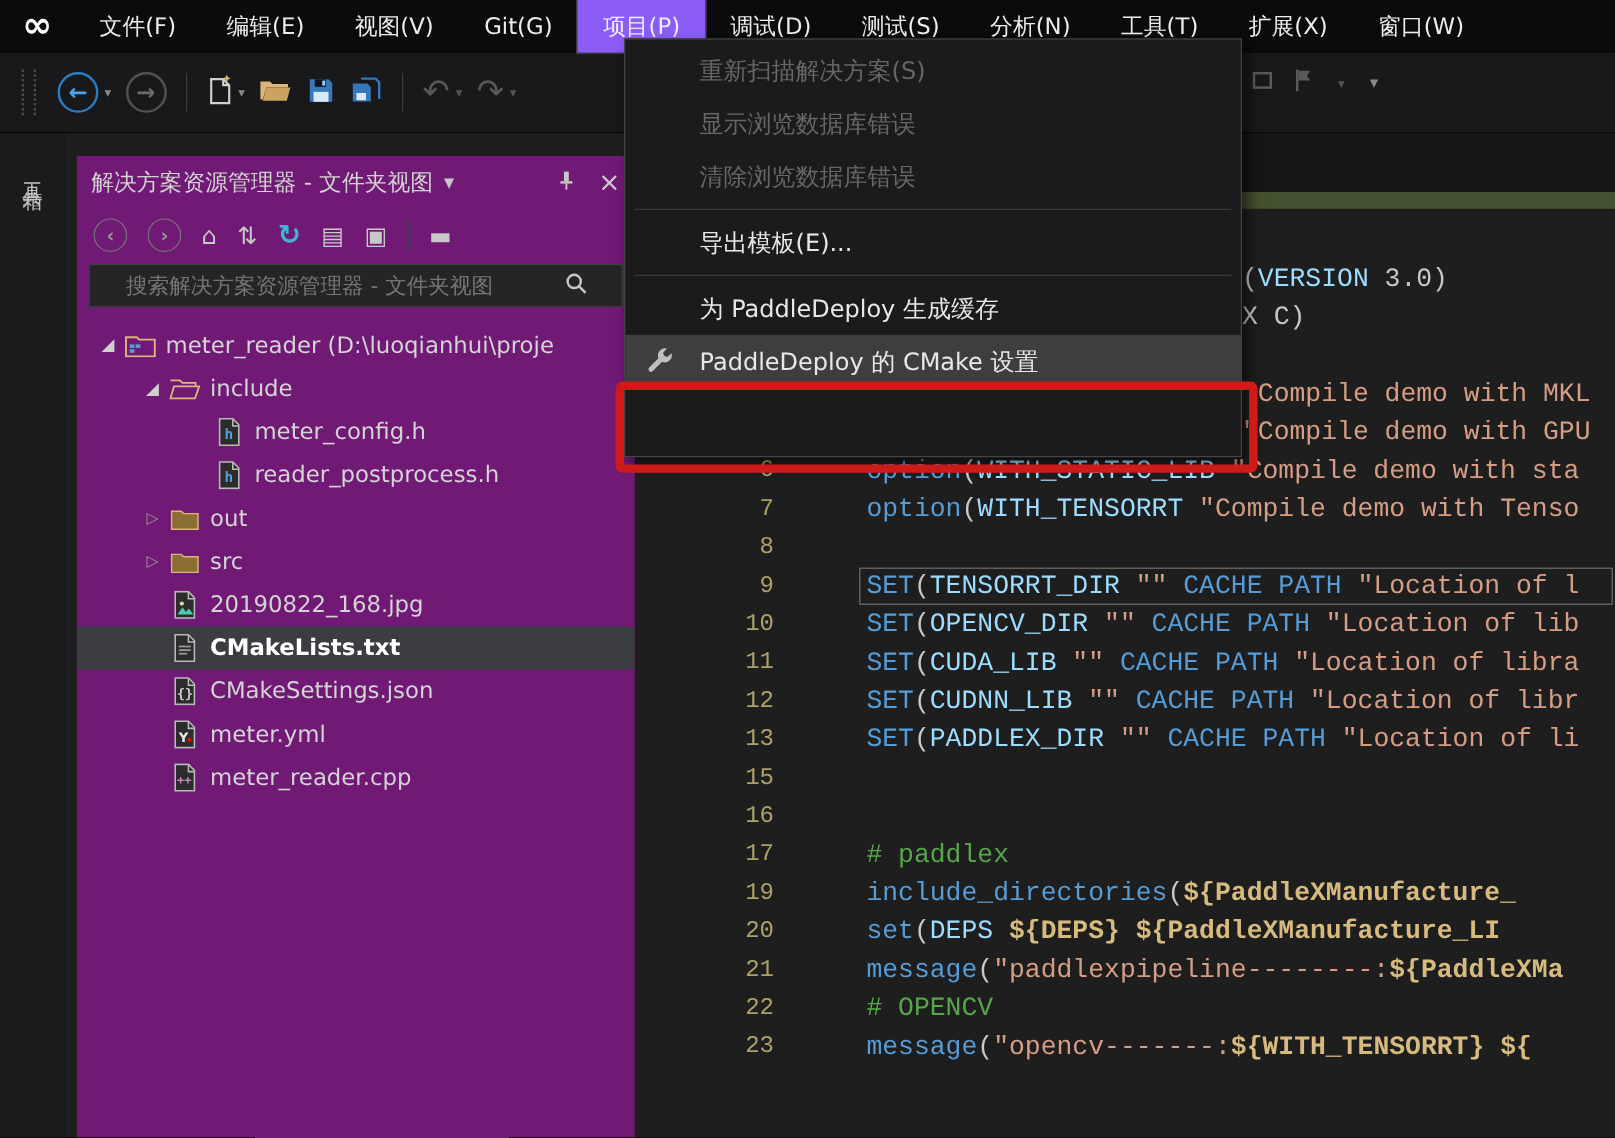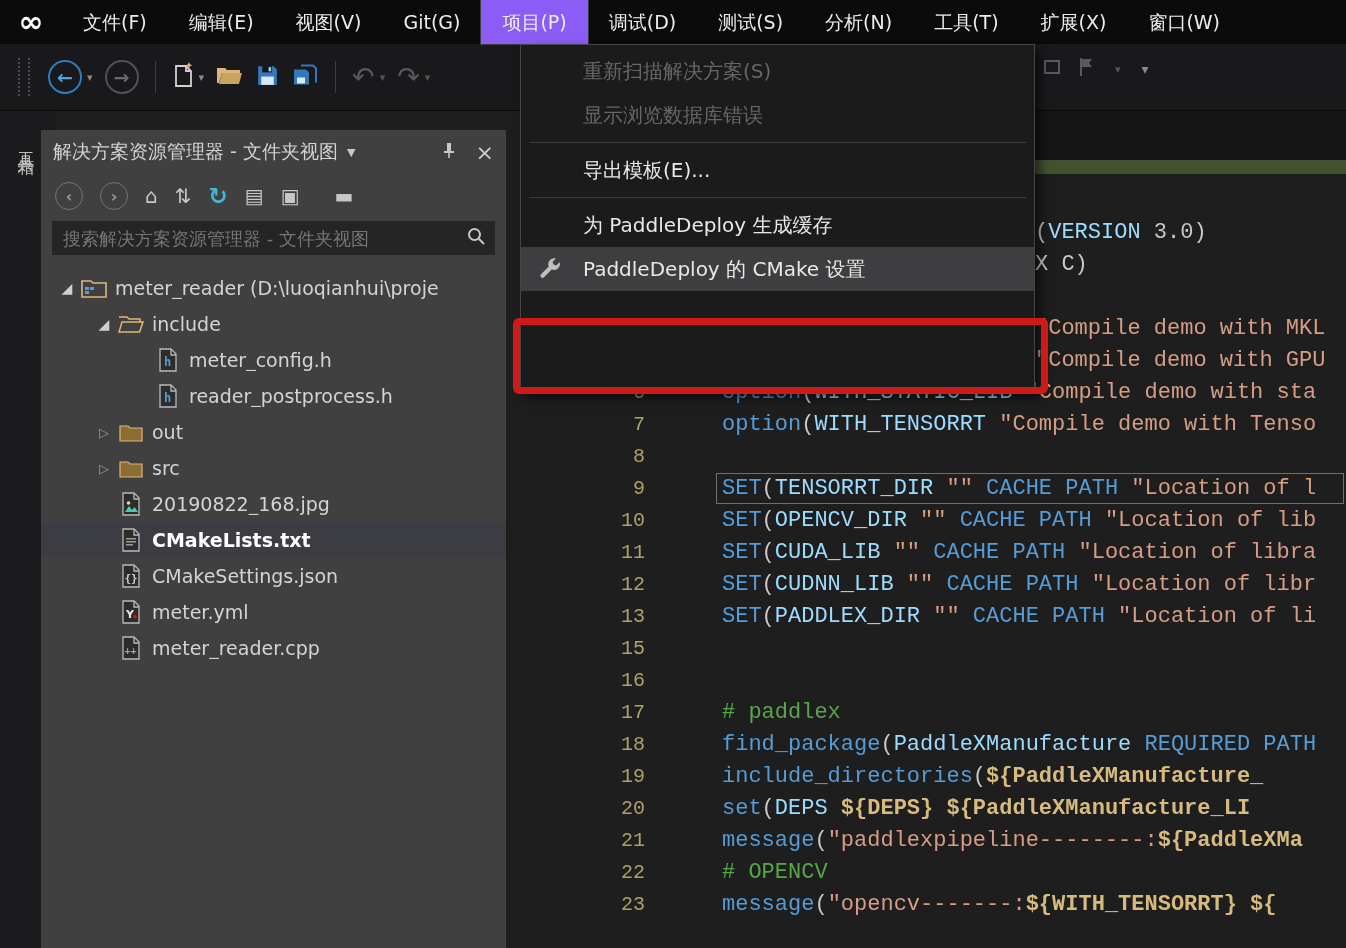--- a/index.html
+++ b/index.html
@@ -23,34 +23,34 @@
   .circle-btn.fwd{border:2px solid #525254;color:#6a6a6c;}
   .caret{font-size:11px;color:#8a8a8c;margin-left:5px;}
   .caret.dis{color:#555;}
   .glyph-dis{font-size:27px;color:#58585a;line-height:30px;}
   .tb-right{position:absolute;left:1042px;top:13px;display:flex;align-items:center;gap:16px;}
   
   .side-strip{position:absolute;left:0;top:110px;width:55px;height:838px;background:#1b1b1d;z-index:5;}
   .vtab{writing-mode:vertical-rl;text-orientation:upright;color:#c0c0c0;font-size:17px;
         letter-spacing:4px;margin:28px auto 0;width:22px;text-align:center;}
   
-  .explorer{position:absolute;left:41px;top:130px;width:465px;height:818px;background:#404040;z-index:6;
+  .explorer{position:absolute;left:64px;top:130px;width:465px;height:818px;background:#701a75;z-index:6;
             color:#d4d4d4;overflow:hidden;}
   .ex-title{height:44px;display:flex;align-items:center;padding:0 12px;font-size:19px;color:#d2d2d2;}
   .ex-title .t-caret{font-size:11px;margin:0 6px 0 9px;color:#c8c8c8;}
   .ex-title .sp{flex:1;}
   .ex-x{font-size:22px;color:#cccccc;margin-left:18px;}
   .ex-toolbar{height:44px;display:flex;align-items:center;padding:0 14px;gap:17px;}
   .exi{font-size:20px;color:#c8c8c8;line-height:26px;}
   .exi.teal{color:#3fb6d3;font-size:23px;font-weight:bold;}
   .circ{width:26px;height:26px;border:1.5px solid #737375;border-radius:50%;display:flex;align-items:center;
         justify-content:center;color:#9a9a9c;font-size:16px;font-weight:bold;}
   .ex-vsep{width:1px;height:26px;background:#3f3f46;}
   .ex-search{margin:2px 10px 4px;height:34px;background:#252526;border:1px solid #3f3f46;display:flex;
-             align-items:center;padding:0 9px;}
+             align-items:center;padding:0 28px;}
   .ex-search input{flex:1;background:transparent;border:none;outline:none;color:#8a8a8a;font-size:18px;
                    font-family:inherit;}
   .tree{padding-top:10px;font-size:19px;}
   .tree-row{height:36px;display:flex;align-items:center;white-space:nowrap;}
   .tree-row.selected{background:#3c3d42;font-weight:bold;color:#ffffff;}
   .tw{width:24px;text-align:center;color:#9a9a9a;font-size:13px;flex:0 0 24px;}
   .tw.exp{color:#cfcfcf;font-size:14px;}
   .ti{width:30px;flex:0 0 30px;display:flex;align-items:center;justify-content:center;}
   .tl{margin-left:6px;overflow:hidden;}
   
@@ -61,21 +61,21 @@
   .code{position:absolute;left:0;top:107px;width:100%;
         font-family:"Liberation Mono","DejaVu Sans Mono",monospace;font-size:22px;}
   .code-line{height:32px;line-height:32px;position:relative;white-space:pre;}
   .ln{display:inline-block;width:125px;text-align:right;color:#ada06a;font-size:20px;vertical-align:top;}
   .lc{display:inline-block;margin-left:77px;vertical-align:top;}
   .code-line.boxed::after{content:"";position:absolute;left:196px;right:2px;top:0;bottom:1px;
                           border:1px solid #707070;}
   .c-kw{color:#569cd6;} .c-id{color:#9cdcfe;} .c-str{color:#d69d85;} .c-cm{color:#57a64a;}
   .c-var{color:#d7ba7d;font-weight:bold;} .c-pl{color:#c8c8c8;}
   
-  .dropdown{position:absolute;left:520px;top:44px;width:515px;height:349px;background:#1b1b1c;
+  .dropdown{position:absolute;left:520px;top:32px;width:515px;height:349px;background:#1b1b1c;
             border:1px solid #454548;box-shadow:5px 6px 10px rgba(0,0,0,.55);z-index:40;padding-top:4px;
             box-sizing:border-box;}
   .pm-item{height:44px;display:flex;align-items:center;padding-left:62px;font-size:20px;color:#e8e8e8;
            position:relative;white-space:nowrap;}
   .pm-item.disabled{color:#666668;}
   .pm-item.hl{background:#3e3e40;}
   .pm-icon{position:absolute;left:16px;top:10px;}
   .pm-sub{position:absolute;right:16px;font-size:13px;color:#cfcfcf;}
   .pm-sep{border-top:1px solid #3c3c3e;margin:5px 8px;}
   
@@ -188,21 +188,20 @@
         <div class="code-line"><span class="ln">7</span><span class="lc"><span class="c-kw">option</span><span class="c-pl">(</span><span class="c-id">WITH_TENSORRT </span><span class="c-str">"Compile demo with Tenso</span></span></div>
         <div class="code-line"><span class="ln">8</span><span class="lc"></span></div>
         <div class="code-line boxed"><span class="ln">9</span><span class="lc"><span class="c-kw">SET</span><span class="c-pl">(</span><span class="c-id">TENSORRT_DIR </span><span class="c-str">"" </span><span class="c-kw">CACHE PATH </span><span class="c-str">"Location of l</span></span></div>
         <div class="code-line"><span class="ln">10</span><span class="lc"><span class="c-kw">SET</span><span class="c-pl">(</span><span class="c-id">OPENCV_DIR </span><span class="c-str">"" </span><span class="c-kw">CACHE PATH </span><span class="c-str">"Location of lib</span></span></div>
         <div class="code-line"><span class="ln">11</span><span class="lc"><span class="c-kw">SET</span><span class="c-pl">(</span><span class="c-id">CUDA_LIB </span><span class="c-str">"" </span><span class="c-kw">CACHE PATH </span><span class="c-str">"Location of libra</span></span></div>
         <div class="code-line"><span class="ln">12</span><span class="lc"><span class="c-kw">SET</span><span class="c-pl">(</span><span class="c-id">CUDNN_LIB </span><span class="c-str">"" </span><span class="c-kw">CACHE PATH </span><span class="c-str">"Location of libr</span></span></div>
         <div class="code-line"><span class="ln">13</span><span class="lc"><span class="c-kw">SET</span><span class="c-pl">(</span><span class="c-id">PADDLEX_DIR </span><span class="c-str">"" </span><span class="c-kw">CACHE PATH </span><span class="c-str">"Location of li</span></span></div>
         <div class="code-line"><span class="ln">15</span><span class="lc"></span></div>
         <div class="code-line"><span class="ln">16</span><span class="lc"></span></div>
         <div class="code-line"><span class="ln">17</span><span class="lc"><span class="c-cm"># paddlex</span></span></div>
-        <div class="code-line"><span class="ln">18</span><span class="lc"><span class="c-kw">find_package</span><span class="c-pl">(</span><span class="c-id">PaddleXManufacture </span><span class="c-kw">REQUIRED PATH</span></span></div>
         <div class="code-line"><span class="ln">19</span><span class="lc"><span class="c-kw">include_directories</span><span class="c-pl">(</span><span class="c-var">${PaddleXManufacture_</span></span></div>
         <div class="code-line"><span class="ln">20</span><span class="lc"><span class="c-kw">set</span><span class="c-pl">(</span><span class="c-id">DEPS </span><span class="c-var">${DEPS} </span><span class="c-var">${PaddleXManufacture_LI</span></span></div>
         <div class="code-line"><span class="ln">21</span><span class="lc"><span class="c-kw">message</span><span class="c-pl">(</span><span class="c-str">"paddlexpipeline--------:</span><span class="c-var">${PaddleXMa</span></span></div>
         <div class="code-line"><span class="ln">22</span><span class="lc"><span class="c-cm"># OPENCV</span></span></div>
         <div class="code-line"><span class="ln">23</span><span class="lc"><span class="c-kw">message</span><span class="c-pl">(</span><span class="c-str">"opencv-------:</span><span class="c-var">${WITH_TENSORRT}</span><span class="c-pl"> </span><span class="c-var">${</span></span></div>
       </div>
   </div>
 
   <div class="explorer">
     <div class="ex-title">
@@ -365,20 +364,23 @@
       </div>
   </div>
 
   <div class="dropdown" id="project-menu">
       <div class="pm-item disabled">
         <span>重新扫描解决方案(S)</span>
       </div>
       <div class="pm-item disabled">
         <span>显示浏览数据库错误</span>
       </div>
+      <div class="pm-item disabled">
+        <span>清除浏览数据库错误</span>
+      </div>
       <div class="pm-sep"></div>
       <div class="pm-item">
         <span>导出模板(E)...</span>
       </div>
       <div class="pm-sep"></div>
       <div class="pm-item">
         <span>为 PaddleDeploy 生成缓存</span>
       </div>
       <div class="pm-item hl">
         <span class="pm-icon"><svg width="24" height="24" viewBox="0 0 24 24">

